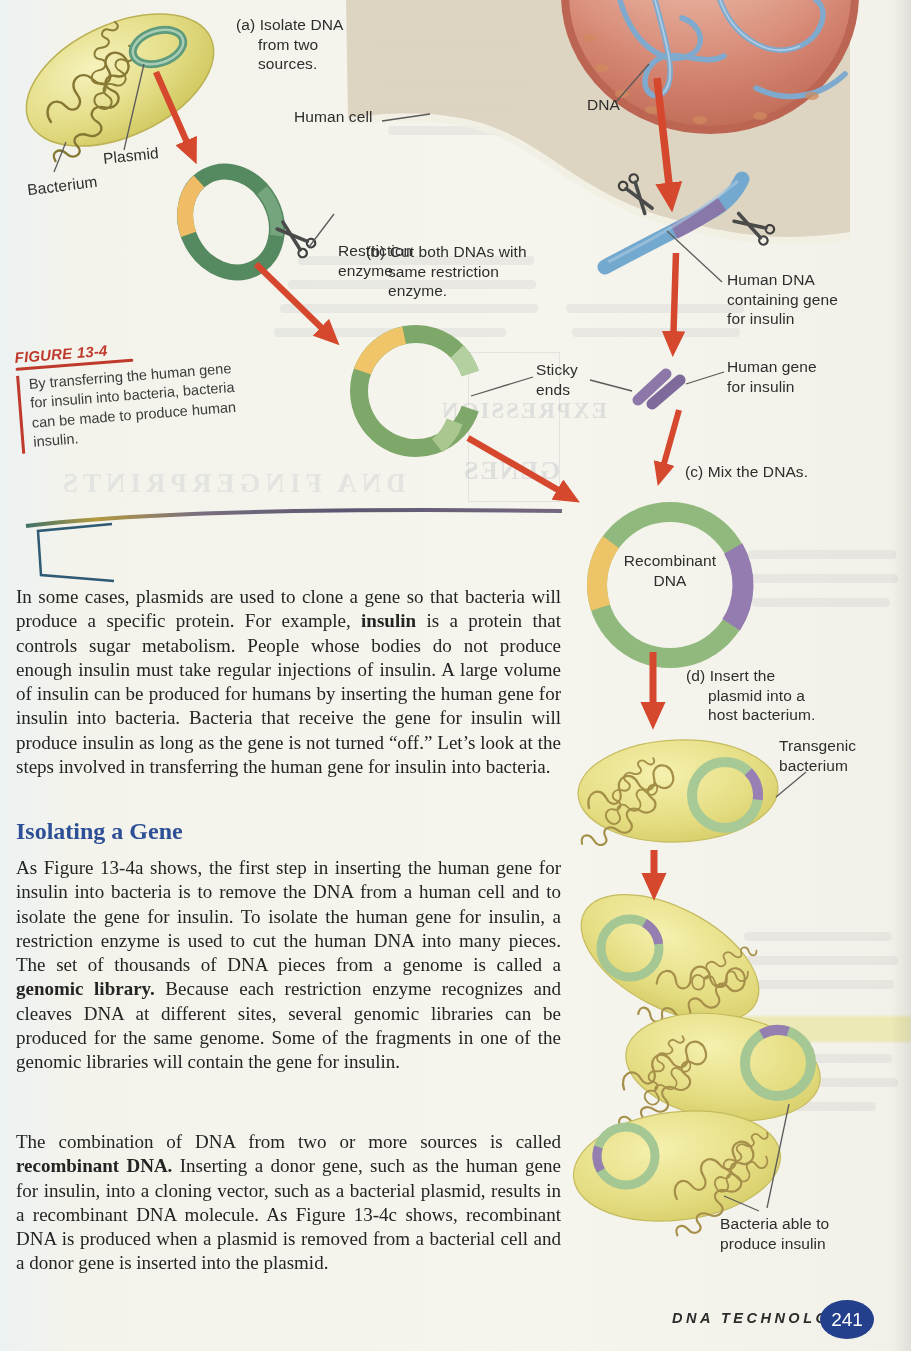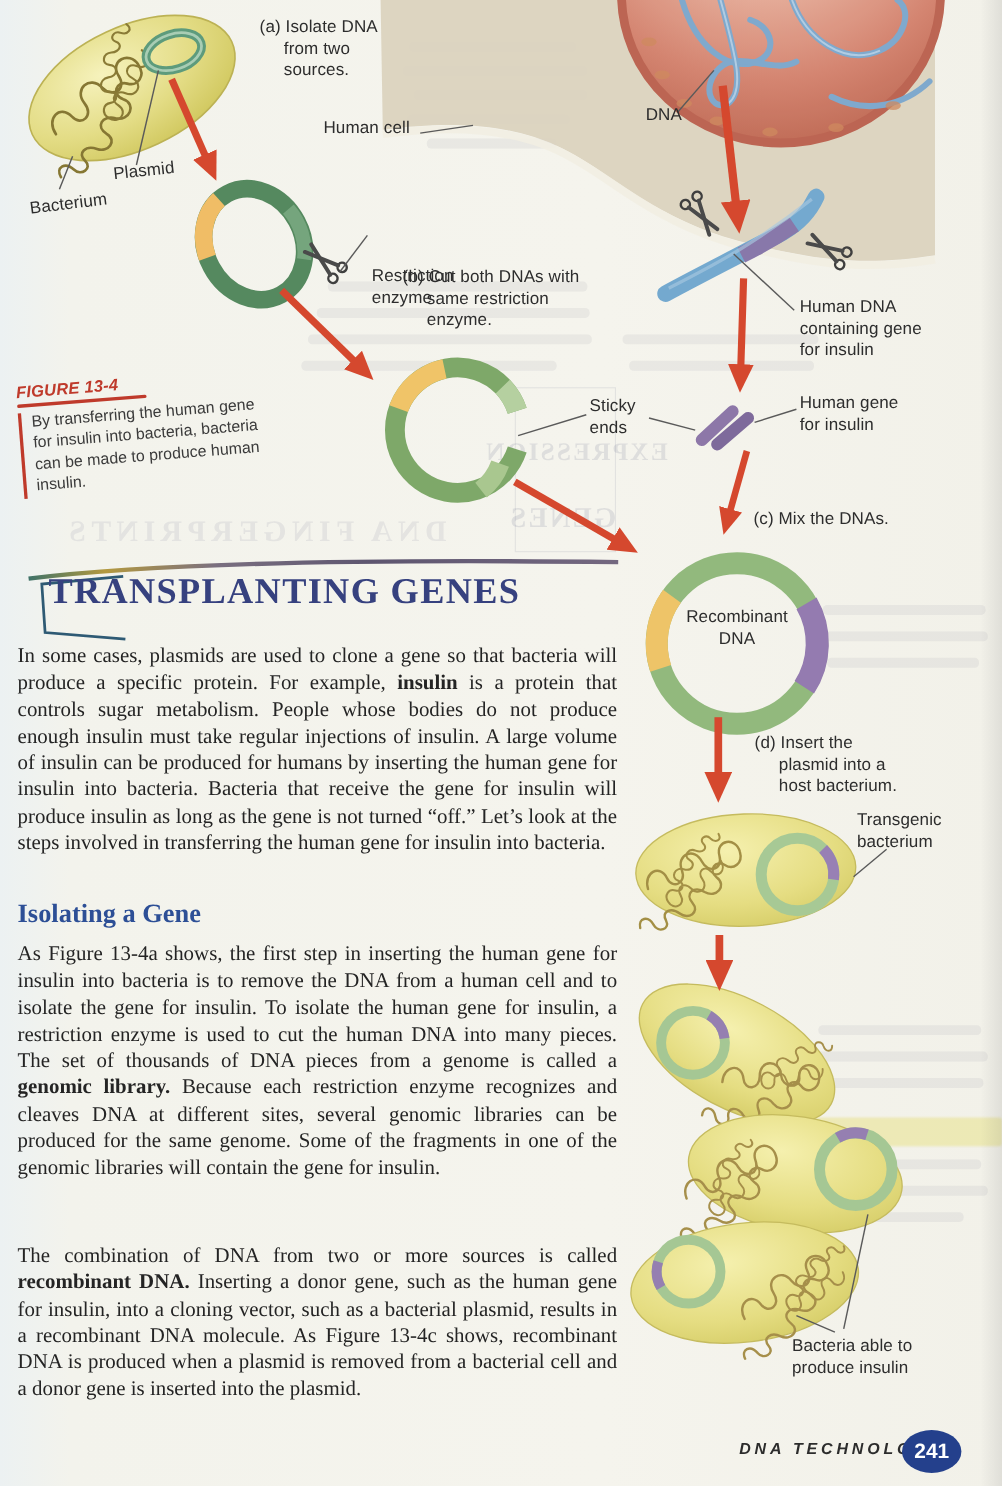--- a/index.html
+++ b/index.html
@@ -24,21 +24,21 @@
   .title{font-family:"Liberation Serif",serif;font-weight:bold;font-size:33px;
          letter-spacing:1.2px;color:#36417f;margin:0;}
   .subhead{font-family:"Liberation Serif",serif;font-weight:bold;font-size:24px;color:#2d4f96;margin:0;}
   .para{font-family:"Liberation Serif",serif;font-size:19px;line-height:24.3px;color:#242424;
         text-align:justify;margin:0;}
   .para b{font-weight:bold;}
   
   .footer-label{position:absolute;left:672px;top:1310px;font-style:italic;font-weight:bold;
         letter-spacing:3.5px;font-size:14.5px;color:#2c2c2c;z-index:4;}
   .badge{position:absolute;left:820px;top:1300px;width:54px;height:39px;border-radius:50%;
-        background:#24408c;color:#fff;font-weight:bold;font-size:19px;display:flex;
+        background:#24408c;color:#fff;font-weight:normal;font-size:19px;display:flex;
         align-items:center;justify-content:center;z-index:4;}
   
   .bleed{position:absolute;background:rgba(125,130,152,.10);border-radius:4px;filter:blur(.7px);z-index:1;}
   .bleed-y{position:absolute;background:rgba(228,222,110,.42);border-radius:3px;filter:blur(1px);z-index:1;}
   .bleed-box{position:absolute;border:1px solid rgba(120,126,152,.15);z-index:1;}
   .bleed-word{position:absolute;transform:scaleX(-1);color:rgba(86,92,124,.14);
         font-family:"Liberation Serif",serif;font-weight:bold;z-index:1;white-space:nowrap;}
 </style>
 </head>
 <body>
@@ -265,21 +265,20 @@
   <div class="lbl hang" style="left:686px;top:666px;width:118px;">(d) Insert the plasmid into a host bacterium.</div>
   <div class="lbl" style="left:779px;top:736px;width:100px;">Transgenic bacterium</div>
   <div class="lbl" style="left:720px;top:1214px;width:130px;">Bacteria able to produce insulin</div>
 
   <div class="caption">
     <div class="cap-tag">FIGURE 13-4</div>
     <div class="cap-rule"></div>
     <div class="cap-text">By transferring the human gene for insulin into bacteria, bacteria can be made to produce human insulin.</div>
   </div>
 
-  <h1 class="title col" style="top:520px;left:44px;width:530px;">TRANSPLANTING GENES</h1>
 
   <p class="para col" style="top:585px;"><span>In some cases, plasmids are used to clone a gene so that bacteria will produce a specific protein. For example, </span><b>insulin</b><span> is a protein that controls sugar metabolism. People whose bodies do not produce enough insulin must take regular injections of insulin. A large volume of insulin can be produced for humans by inserting the human gene for insulin into bacteria. Bacteria that receive the gene for insulin will produce insulin as long as the gene is not turned “off.” Let’s look at the steps involved in transferring the human gene for insulin into bacteria.</span></p>
 
   <h2 class="subhead col" style="top:818px;">Isolating a Gene</h2>
   <p class="para col" style="top:856px;"><span>As Figure 13-4a shows, the first step in inserting the human gene for insulin into bacteria is to remove the DNA from a human cell and to isolate the gene for insulin. To isolate the human gene for insulin, a restriction enzyme is used to cut the human DNA into many pieces. The set of thousands of DNA pieces from a genome is called a </span><b>genomic library.</b><span> Because each restriction enzyme recognizes and cleaves DNA at different sites, several genomic libraries can be produced for the same genome. Some of the fragments in one of the genomic libraries will contain the gene for insulin.</span></p>
 
   <p class="para col" style="top:1130px;"><span>The combination of DNA from two or more sources is called </span><b>recombinant DNA.</b><span> Inserting a donor gene, such as the human gene for insulin, into a cloning vector, such as a bacterial plasmid, results in a recombinant DNA molecule. As Figure 13-4c shows, recombinant DNA is produced when a plasmid is removed from a bacterial cell and a donor gene is inserted into the plasmid.</span></p>
 
   <div class="footer-label">DNA TECHNOLOGY</div>
   <div class="badge">241</div>

